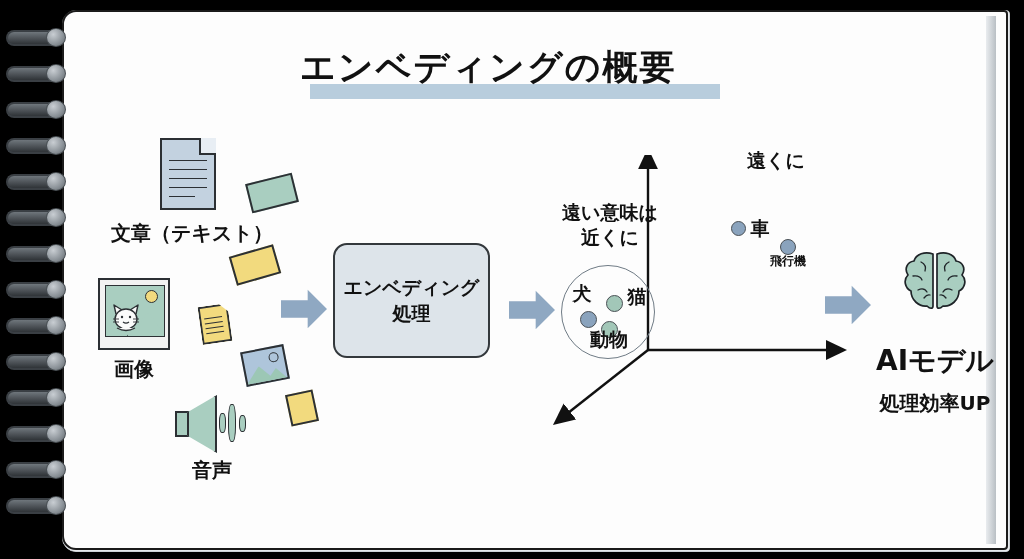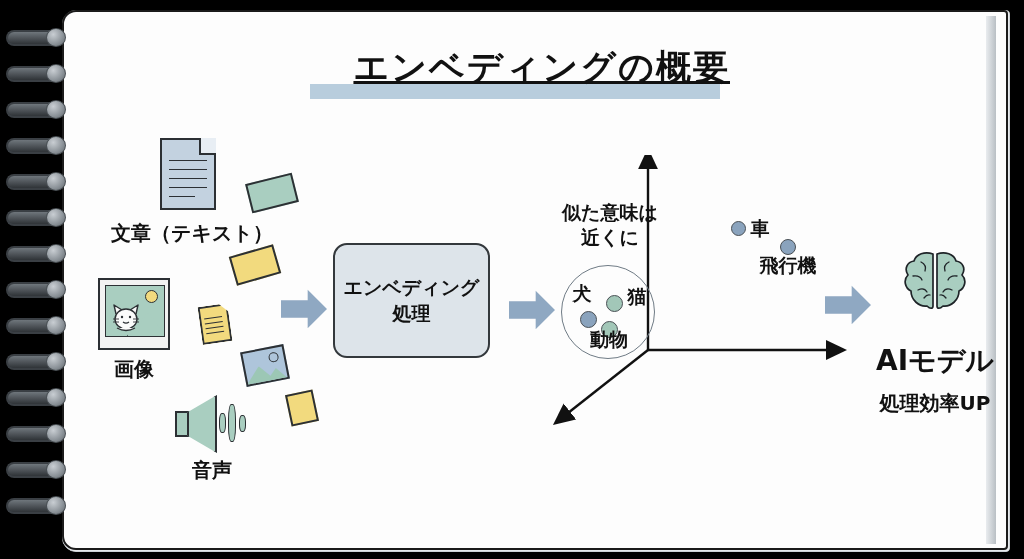--- a/index.html
+++ b/index.html
@@ -27,23 +27,23 @@
   .ring .wire{position:absolute;left:0;top:2px;width:50px;height:12px;
         border:2.5px solid #3a3f44;border-right:none;border-radius:9px 0 0 9px;
         background:linear-gradient(180deg,#6f767c,#2f3337);}
   .ring .knob{position:absolute;left:40px;top:0;width:18px;height:17px;border-radius:50%;
         background:radial-gradient(circle at 35% 32%,#c9ced3,#8a9197 60%,#5d6368);
         border:1px solid #4a5055;}
 
   
   #title-wrap{position:absolute;left:300px;top:38px;width:430px;height:62px;}
   #title-hl{position:absolute;left:10px;top:46px;width:410px;height:15px;background:#b8cddd;}
-  #title{position:absolute;left:0;top:0;width:430px;text-align:right;
+  #title{position:absolute;left:0;top:0;width:430px;text-align:left;
         font-size:35px;font-weight:bold;color:#111;letter-spacing:2px;
-        line-height:58px;white-space:nowrap;text-decoration:underline;}
+        line-height:58px;white-space:nowrap;}
 
   .lbl{position:absolute;font-weight:bold;color:#111;text-align:center;white-space:nowrap;}
 
   
   .blockarrow{position:absolute;width:46px;height:44px;
      background:#8fa8c2;
      clip-path:polygon(0% 30%,58% 30%,58% 6%,100% 50%,58% 94%,58% 70%,0% 70%);
      filter:drop-shadow(1.4px 0 0 #111) drop-shadow(-1.4px 0 0 #111)
             drop-shadow(0 1.4px 0 #111) drop-shadow(0 -1.4px 0 #111);}
 
@@ -251,38 +251,39 @@
       <marker id="ah" markerWidth="9" markerHeight="9" refX="1" refY="4.2" orient="auto">
         <path d="M0,0 L9,4.2 L0,8.4 z" fill="#111"></path>
       </marker>
     </defs>
     <line x1="108" y1="195" x2="108" y2="12" stroke="#111" stroke-width="2.4" marker-end="url(#ah)"></line>
     <line x1="108" y1="195" x2="288" y2="195" stroke="#111" stroke-width="2.4" marker-end="url(#ah)"></line>
     <line x1="108" y1="195" x2="28" y2="258" stroke="#111" stroke-width="2.4" marker-end="url(#ah)"></line>
   </svg>
 
   <div class="lbl" style="left:545px;top:200px;width:130px;font-size:19px;line-height:1.3;">
-    <div>似た意味は</div>
+    <div>遠い意味は</div>
     <div>近くに</div>
   </div>
 
   <div id="cluster"></div>
   <div class="dot" style="left:580px;top:311px;width:15px;height:15px;background:#8aa3bd;"></div>
   <div class="dot" style="left:606px;top:295px;width:15px;height:15px;background:#a2c7b8;"></div>
   <div class="dot" style="left:601px;top:321px;width:15px;height:15px;background:#a2c7b8;"></div>
   <div class="lbl" style="left:568px;top:281px;width:28px;font-size:19px;">犬</div>
   <div class="lbl" style="left:623px;top:284px;width:28px;font-size:19px;">猫</div>
   <div class="lbl" style="left:583px;top:327px;width:52px;font-size:19px;">動物</div>
 
   <div class="lbl" style="left:712px;top:148px;width:128px;font-size:19px;line-height:1.3;">
+    <div>遠くに</div>
   </div>
   <div class="dot" style="left:731px;top:221px;width:13px;height:13px;background:#8aa3bd;"></div>
   <div class="lbl" style="left:746px;top:216px;width:28px;font-size:19px;">車</div>
   <div class="dot" style="left:780px;top:239px;width:14px;height:14px;background:#8aa3bd;"></div>
-  <div class="lbl" style="left:748px;top:253px;width:80px;font-size:19px;">飛行機</div>
+  <div class="lbl" style="left:748px;top:253px;width:80px;font-size:12px;">飛行機</div>
 
   <div class="blockarrow" style="left:825px;top:283px;"></div>
 
   <svg id="brain" viewBox="0 0 70 62">
     <g fill="#a9cec0" stroke="#1f2428" stroke-width="1.7" stroke-linejoin="round">
       <path d="M33 4 C25 1,16 4,14 11 C7 12,4 19,8 25 C3 30,5 38,11 41 C11 50,19 57,27 56 C30 59,33 59,33 56 Z"></path>
       <path d="M37 4 C45 1,54 4,56 11 C63 12,66 19,62 25 C67 30,65 38,59 41 C59 50,51 57,43 56 C40 59,37 59,37 56 Z"></path>
     </g>
     <g fill="none" stroke="#1f2428" stroke-width="1.3" stroke-linecap="round">
       <path d="M21 12 q6 3 4 9 M13 26 q7 -1 9 4 M18 40 q6 -3 9 2 M24 48 q3 -4 6 -3"></path>

